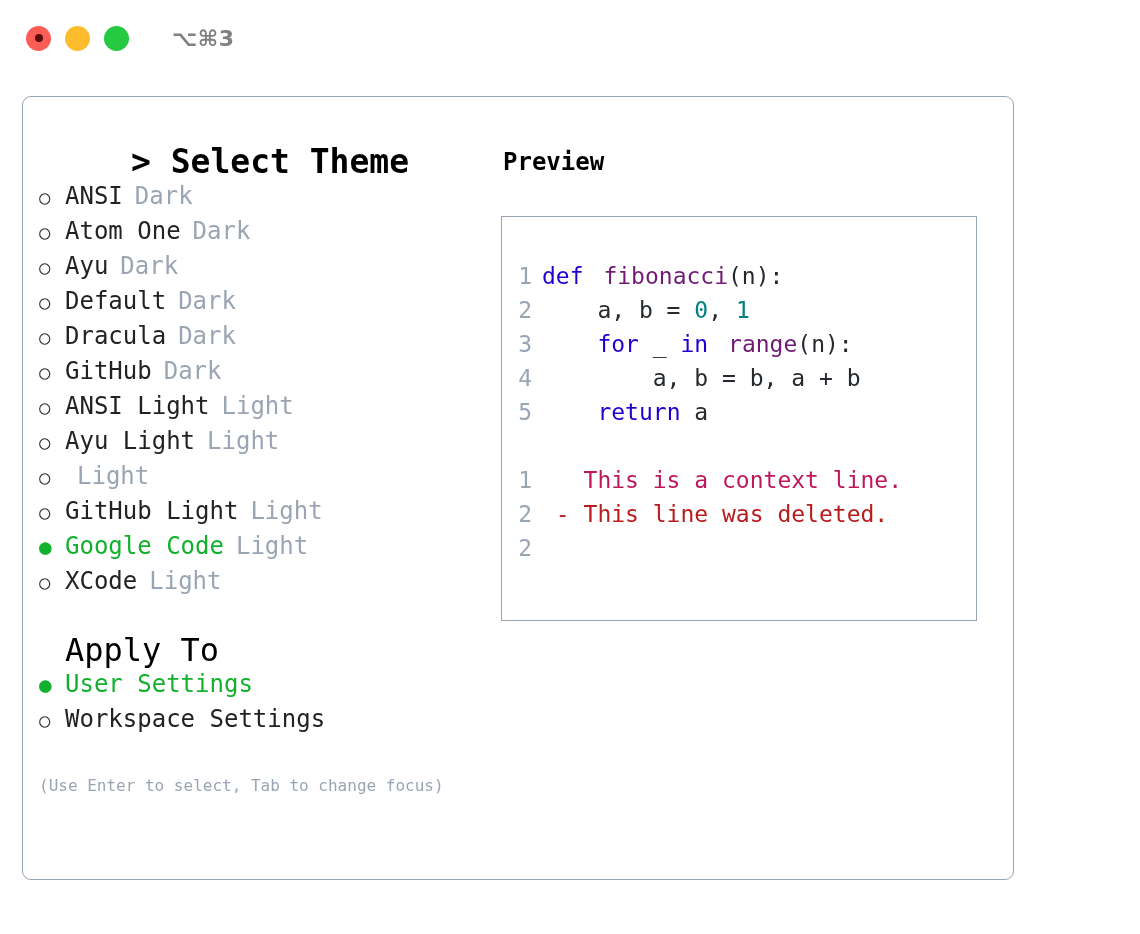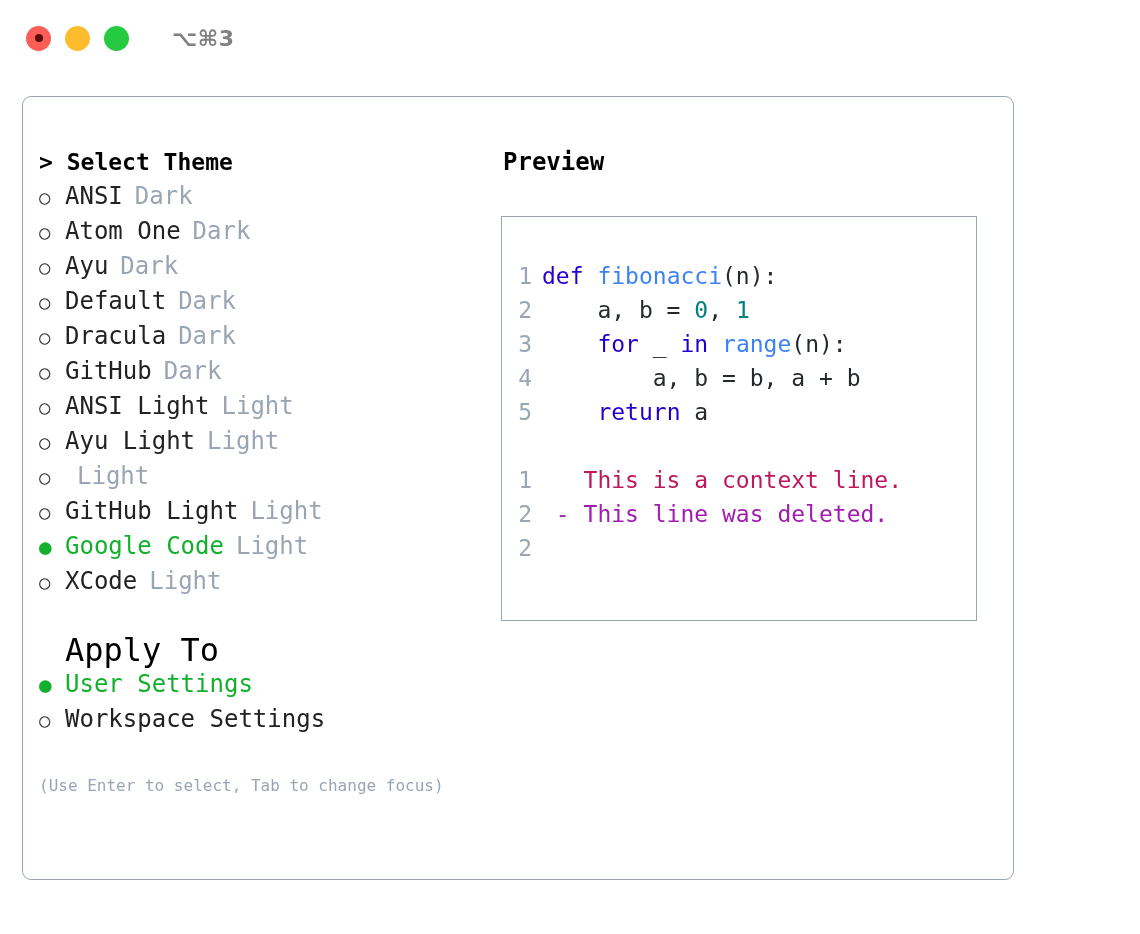--- a/index.html
+++ b/index.html
@@ -90,25 +90,26 @@
     box-sizing: border-box;
   }
   .col-right {
     flex: 1;
     padding: 48px 0 0 0;
     box-sizing: border-box;
   }
 
   
   .heading {
-    font-size: 23px;
+    font-size: 33px;
     font-weight: 700;
     color: #000000;
     line-height: 34px;
     white-space: pre;
+    text-align: center;
   }
 
   .opt-list { margin: 0; padding: 0; }
 
   .opt {
     display: flex;
     align-items: baseline;
     font-size: 24px;
     line-height: 34px;
     color: #222222;
@@ -181,28 +182,28 @@
     width: 40px;
     flex: 0 0 40px;
     text-align: right;
     color: #9aa5b4;
     padding-right: 10px;
     box-sizing: border-box;
   }
   .code-text { color: #24292e; }
 
   .tok-kw   { color: #2000d0; }
-  .tok-fn   { color: #3b82f6; }
+  .tok-fn   { color: #701a75; margin-left: 6px; }
   .tok-num  { color: #008080; }
   .tok-pl   { color: #24292e; }
 
   .blank-line { height: 34px; }
 
   .diff-ctx  { color: #be185d; }
-  .diff-del  { color: #a21caf; }
+  .diff-del  { color: #b91c1c; }
   .diff-add  { color: #00bb00; }
 </style>
 </head>
 <body>
 
 <div class="window">
 
   <div class="titlebar">
     <div class="lights">
       <span class="light red"></span>

